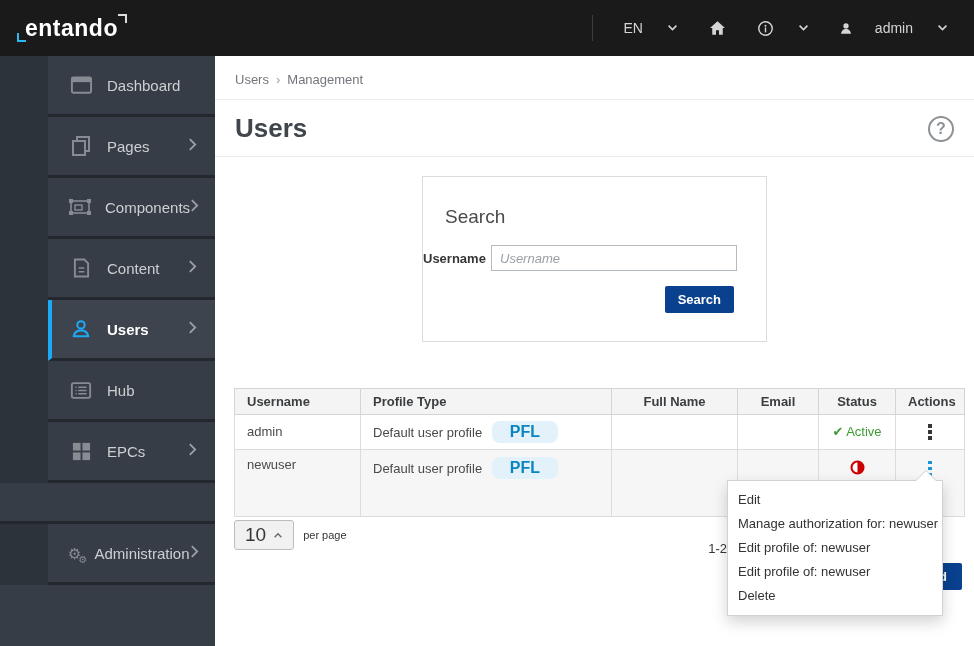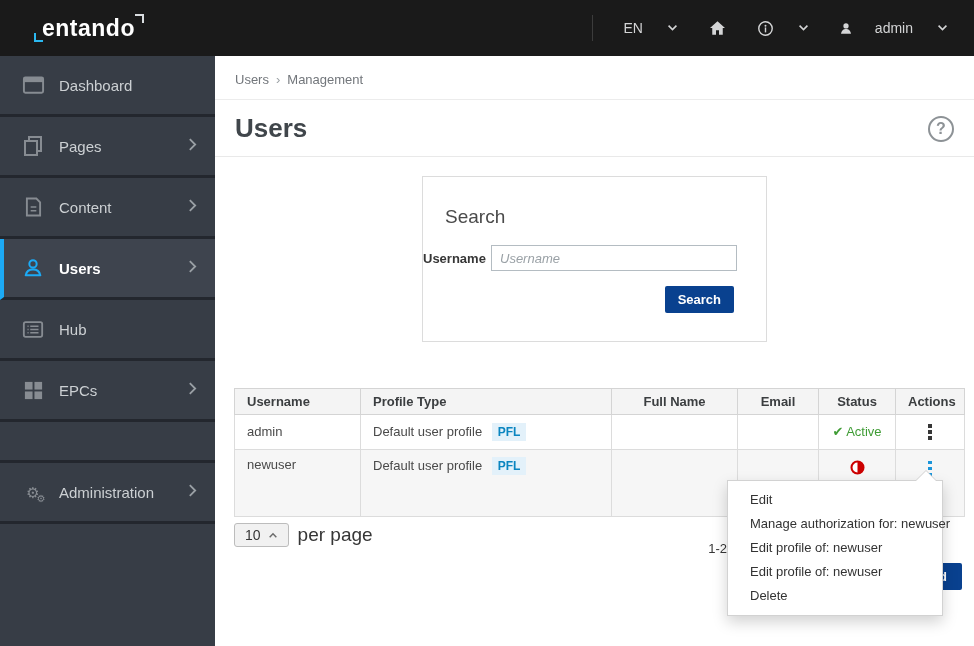--- a/index.html
+++ b/index.html
@@ -3,37 +3,37 @@
 <meta charset="utf-8">
 <style>
   * { margin:0; padding:0; box-sizing:border-box; }
   html,body { width:974px; height:646px; overflow:hidden;
     font-family:"Liberation Sans","DejaVu Sans",sans-serif; background:#fff; }
 
   
   .navbar { position:absolute; left:0; top:0; width:974px; height:56px;
     background:#1a1a1a; display:flex; align-items:center; padding:0 18px; z-index:50; }
   .logo { position:relative; color:#fff; font-size:23px; font-weight:700;
-    letter-spacing:.5px; margin-left:24px; }
+    letter-spacing:.5px; margin-left:7px; }
   .logo::before { content:""; position:absolute; left:-8px; bottom:0; width:7px; height:7px;
     border-left:2.5px solid #2bb8f0; border-bottom:2.5px solid #2bb8f0; }
   .logo::after { content:""; position:absolute; right:-9px; top:-1px; width:7px; height:7px;
     border-right:2.5px solid #d9dde0; border-top:2.5px solid #d9dde0; }
   .nav-right { margin-left:auto; display:flex; align-items:center; gap:14px;
     color:#d4d5d6; font-size:14px; }
   .nav-divider { width:1px; height:26px; background:#3c3c3c; margin-right:8px; }
   .nav-item { display:flex; align-items:center; gap:22px; padding:6px 8px; cursor:pointer; }
   .nav-item svg { display:block; }
   .chev-down { margin-left:2px; }
 
   
   .sidebar { position:absolute; left:0; top:56px; width:215px; height:590px;
     background:#2d333b; display:flex; flex-direction:column; }
   .side-item { height:61px; border-bottom:3px solid #23272e; background:#373d46;
-    display:flex; align-items:center; padding:0 18px 0 20px; cursor:pointer; }
+    display:flex; align-items:center; padding:0 18px 0 20px; cursor:pointer;margin-left:48px; }
   .side-item .s-icon { width:26px; display:flex; justify-content:center; }
   .side-item .s-label { margin-left:13px; color:#ccd0d3; font-size:15px; }
   .side-item .s-chev { margin-left:auto; }
   .side-item.active { background:#3e444e; border-left:4px solid #1caaf5; padding-left:16px; }
   .side-item.active .s-label { color:#fff; font-weight:700; }
   .side-spacer { height:41px; border-bottom:3px solid #23272e; background:#373d46; }
   .side-fill { flex:1; background:#373d46; }
   .gears { position:relative; font-size:15px; color:#878c92; line-height:1; }
   .gear-sm { position:absolute; font-size:10px; right:-6px; bottom:-4px; color:#878c92; }
 
@@ -71,44 +71,44 @@
   .table-wrap { margin:46px 10px 0 19px; position:relative; }
   table { border-collapse:collapse; width:730px; table-layout:fixed; font-size:13px; }
   col.c-user{width:126px} col.c-prof{width:251px} col.c-full{width:126px}
   col.c-mail{width:81px} col.c-stat{width:77px} col.c-act{width:69px}
   th { background:#f4f4f4; font-weight:700; color:#3b3e40; text-align:left;
     border:1px solid #d4d4d4; padding:5px 12px; height:26px; }
   th.center, td.center { text-align:center; }
   td { border:1px solid #dcdcdc; padding:5px 12px; color:#4a4a4a; height:30px;
     vertical-align:middle; background:#fff; }
   tr.row-alt td { background:#f6f6f6; height:67px; vertical-align:top; padding-top:7px;margin-top:20px; }
-  .pfl-badge { display:inline-block; margin-left:6px; padding:2px 6px;
-    background:#e3f1fa; color:#0a85c0; font-size:12px; font-weight:600; border-radius:0; }
+  .pfl-badge { display:inline-block; margin-left:6px; padding:2px 18px;
+    background:#e3f1fa; color:#0a85c0; font-size:16px; font-weight:600; border-radius:8px; }
   .status-active { color:#3f9c35; white-space:nowrap; }
   .status-expired { color:#cc0000; display:flex; flex-direction:column;
     align-items:center; gap:4px; line-height:1; padding-top:3px; }
   .kebab { display:flex; flex-direction:column; align-items:center; gap:2.5px;
     cursor:pointer; padding:4px 0; }
   .kebab i { width:3.5px; height:3.5px; background:#363636; display:block; }
   .kebab.blue i { background:#1a95da; }
 
   
   .pager { position:relative; width:730px; height:31px; display:flex;
     align-items:center; padding-top:6px; }
   .page-size-btn { display:flex; align-items:center; gap:7px; background:#f1f1f1;
-    border:1px solid #bcbcbc; border-radius:3px; padding:3px 10px; font-size:14px;
+    border:1px solid #bcbcbc; border-radius:3px; padding:3px 10px; font-size:19px;
     color:#363636; cursor:pointer; font-family:inherit; }
-  .per-page { font-size:19px; color:#363636; margin-left:9px; }
+  .per-page { font-size:11px; color:#363636; margin-left:9px; }
   .pager-range { position:absolute; left:453px; top:24px; width:40px;
     text-align:right; font-size:13px; color:#363636; }
 
   
   .ctx-menu { position:absolute; left:512px; top:424px; width:216px; z-index:30;
     background:#fff; border:1px solid #d2d2d2;
-    box-shadow:0 6px 14px rgba(0,0,0,.18); padding:7px 12px; list-style:none; }
+    box-shadow:0 6px 14px rgba(0,0,0,.18); padding:7px 0; list-style:none; }
   .ctx-menu::before { content:""; position:absolute; top:-11px; right:5px;
     border:11px solid transparent; border-top-width:0; border-bottom:11px solid #cfcfcf; }
   .ctx-menu::after { content:""; position:absolute; top:-10px; right:6px;
     border:10px solid transparent; border-top-width:0; border-bottom:10px solid #fff; }
   .ctx-menu li { font-size:13px; color:#333; padding:5px 10px; line-height:14px;
     cursor:pointer; white-space:nowrap; }
 
   
   .add-btn { position:absolute; right:12px; top:507px; z-index:10; padding:6px 15px; }
 </style>
@@ -173,20 +173,38 @@
         </svg>
     </span>
     <span class="s-label">Pages</span>
     <span class="s-chev">
       <svg width="9" height="15" viewBox="0 0 10 16">
           <path d="M2 2 L8 8 L2 14" fill="none" stroke="#9aa0a5" stroke-width="2"></path>
         </svg>
     </span>
   </div>
 
+  <div class="side-item">
+    <span class="s-icon">
+      <svg width="24" height="20" viewBox="0 0 24 20">
+          <rect x="3" y="4" width="18" height="12" fill="none" stroke="#878c92" stroke-width="1.6"></rect>
+          <rect x="1" y="2" width="4" height="4" fill="#878c92"></rect>
+          <rect x="19" y="2" width="4" height="4" fill="#878c92"></rect>
+          <rect x="1" y="14" width="4" height="4" fill="#878c92"></rect>
+          <rect x="19" y="14" width="4" height="4" fill="#878c92"></rect>
+          <rect x="7" y="8" width="7" height="5" fill="none" stroke="#878c92" stroke-width="1.4"></rect>
+        </svg>
+    </span>
+    <span class="s-label">Components</span>
+    <span class="s-chev">
+      <svg width="9" height="15" viewBox="0 0 10 16">
+          <path d="M2 2 L8 8 L2 14" fill="none" stroke="#9aa0a5" stroke-width="2"></path>
+        </svg>
+    </span>
+  </div>
 
   <div class="side-item">
     <span class="s-icon">
       <svg width="17" height="22" viewBox="0 0 18 22">
           <path d="M2 2 H12 L16 6 V20 H2 Z" fill="none" stroke="#878c92" stroke-width="2"></path>
           <path d="M6 11 H12 M6 15 H12" stroke="#878c92" stroke-width="1.6"></path>
         </svg>
     </span>
     <span class="s-label">Content</span>
     <span class="s-chev">

